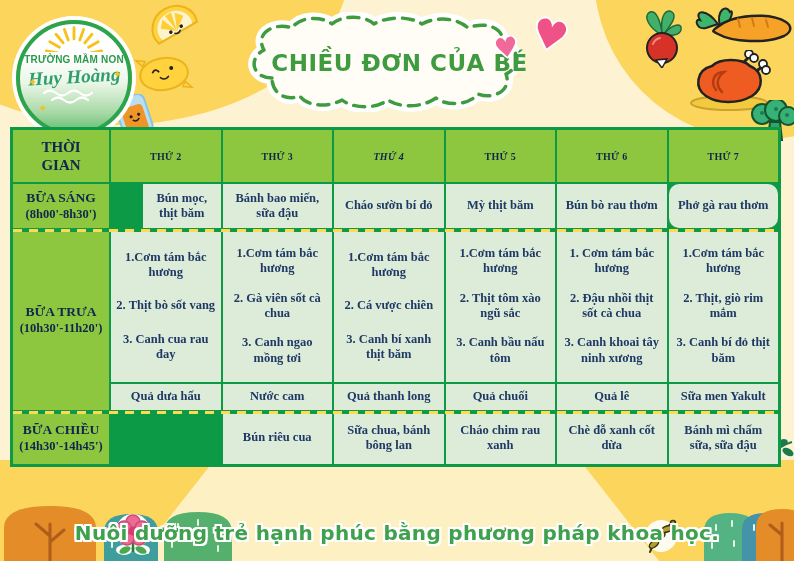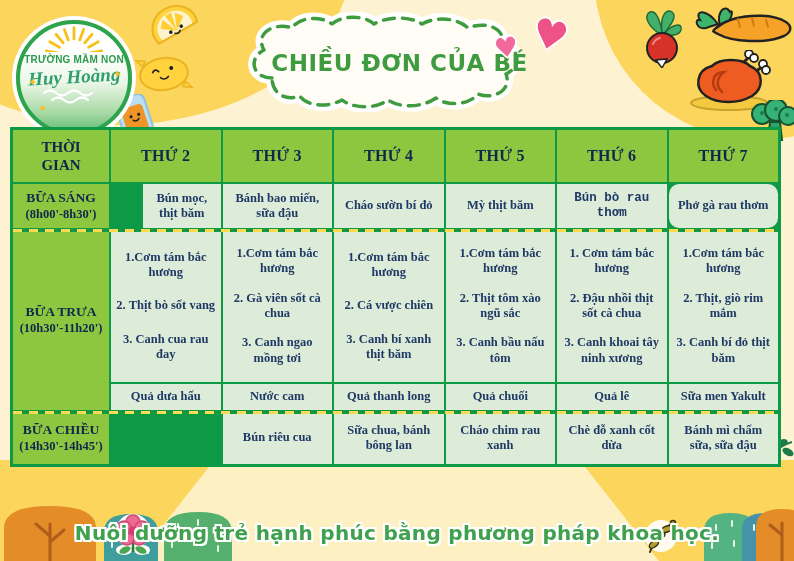--- a/index.html
+++ b/index.html
@@ -40,21 +40,21 @@
 
   
   .menu-table{position:absolute;left:10px;top:127px;width:771px;height:340px;z-index:2;
               box-sizing:border-box;border:3px solid var(--border-green,#0d9a46);
               background:var(--border-green,#0d9a46);
               display:grid;grid-template-columns:96px repeat(6,1fr);
               grid-template-rows:52px 44px 152px 26px 52px;gap:2px;}
   .cell{display:flex;flex-direction:column;align-items:center;justify-content:center;text-align:center;
         font-family:"Liberation Serif",serif;font-weight:bold;overflow:hidden;}
   .hdr{background:var(--header-green,#8dc63f);color:#10264d;}
-  .day-hdr{font-size:16px;letter-spacing:.3px;text-align:center;}
+  .day-hdr{font-size:10px;letter-spacing:.3px;text-align:center;}
   .time-hdr{font-size:15px;line-height:1.2;padding:0 18px;}
   .row-lbl{line-height:1.25;}
   .row-lbl .lbl{font-size:13.5px;}
   .row-lbl .tme{font-size:12.5px;}
   .data{background:var(--cell-green,#dcecd9);color:#1f3864;font-size:12.5px;line-height:1.22;padding:2px 5px;}
   .lunch{justify-content:space-evenly;}
   .dish{margin:0;}
   .dash-line{position:absolute;left:0;right:0;height:3px;z-index:3;
              background:repeating-linear-gradient(90deg,#ffd94f 0 9px,var(--border-green,#0d9a46) 9px 16px);}
   .dash-1{top:99px;} .dash-2{top:281px;}
@@ -188,41 +188,41 @@
     <span class="heart-big">♥</span>
     <span class="heart-small">♥</span>
   </div>
 
   <div class="menu-table" id="menu-grid">
     <div class="dash-line dash-1"></div>
     <div class="dash-line dash-2"></div>
   <div class="cell hdr time-hdr" style="grid-area: 1 / 1;">THỜI GIAN</div>
       <div class="cell hdr day-hdr" style="grid-area: 1 / 2;">THỨ 2</div>
       <div class="cell hdr day-hdr" style="grid-area: 1 / 3;">THỨ 3</div>
-      <div class="cell hdr day-hdr" style="grid-area: 1 / 4;">THỨ 4</div>
+      <div class="cell hdr day-hdr" style="grid-area: 1 / 4; font-style: italic;">THỨ 4</div>
       <div class="cell hdr day-hdr" style="grid-area: 1 / 5;">THỨ 5</div>
       <div class="cell hdr day-hdr" style="grid-area: 1 / 6;">THỨ 6</div>
       <div class="cell hdr day-hdr" style="grid-area: 1 / 7;">THỨ 7</div>
       <div class="cell hdr row-lbl" style="grid-area: 2 / 1;">
         <div class="lbl">BỮA SÁNG</div>
         <div class="tme">(8h00'-8h30')</div>
       </div>
       <div class="cell hdr row-lbl" style="grid-area: 3 / 1 / span 2;">
         <div class="lbl">BỮA TRƯA</div>
         <div class="tme">(10h30'-11h20')</div>
       </div>
       <div class="cell hdr row-lbl" style="grid-area: 5 / 1;">
         <div class="lbl">BỮA CHIỀU</div>
         <div class="tme">(14h30'-14h45')</div>
       </div>
       <div class="cell data bfast" style="grid-area: 2 / 2; margin-left: 32px;">Bún mọc, thịt băm</div>
       <div class="cell data bfast" style="grid-area: 2 / 3;">Bánh bao miến, sữa đậu</div>
       <div class="cell data bfast" style="grid-area: 2 / 4;">Cháo sườn bí đỏ</div>
       <div class="cell data bfast" style="grid-area: 2 / 5;">Mỳ thịt băm</div>
-      <div class="cell data bfast" style="grid-area: 2 / 6; font-family: Liberation Mono, monospace;">Bún bò rau thơm</div>
+      <div class="cell data bfast" style="grid-area: 2 / 6;">Bún bò rau thơm</div>
       <div class="cell data bfast" style="grid-area: 2 / 7; border-radius: 10px;">Phở gà rau thơm</div>
       <div class="cell data lunch" style="grid-area: 3 / 2;">
         <p class="dish">1.Cơm tám bắc hương</p>
         <p class="dish">2. Thịt bò sốt vang</p>
         <p class="dish">3. Canh cua rau đay</p>
       </div>
       <div class="cell data lunch" style="grid-area: 3 / 3;">
         <p class="dish">1.Cơm tám bắc hương</p>
         <p class="dish">2. Gà viên sốt cà chua</p>
         <p class="dish">3. Canh ngao mồng tơi</p>

